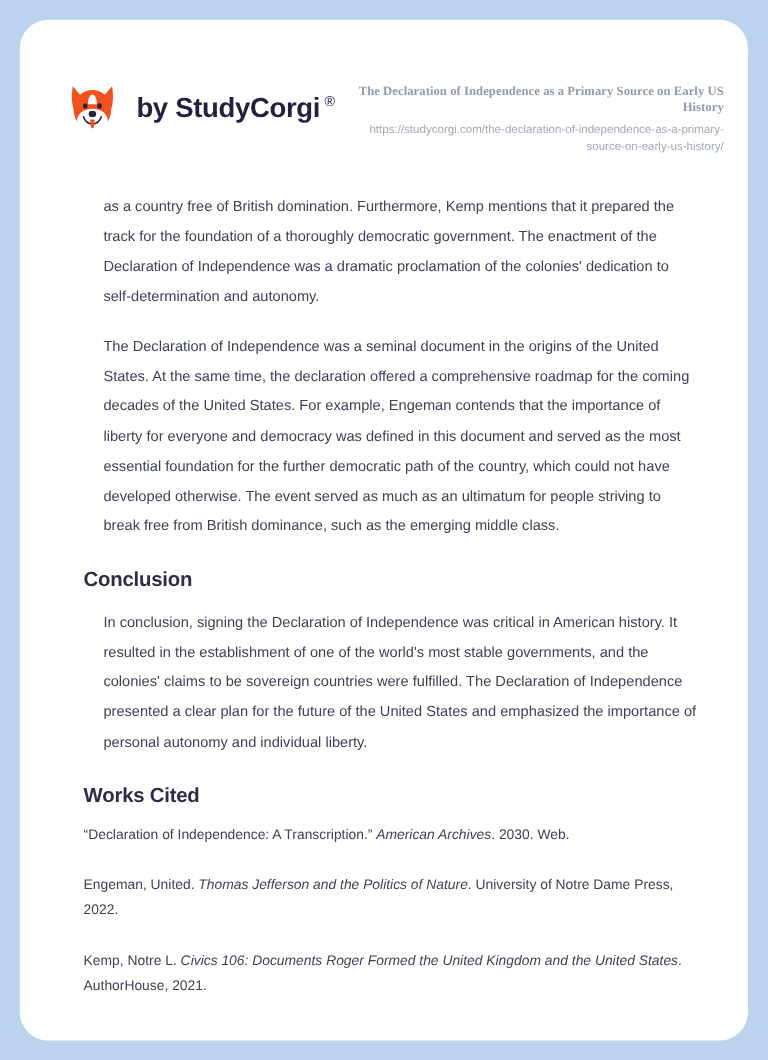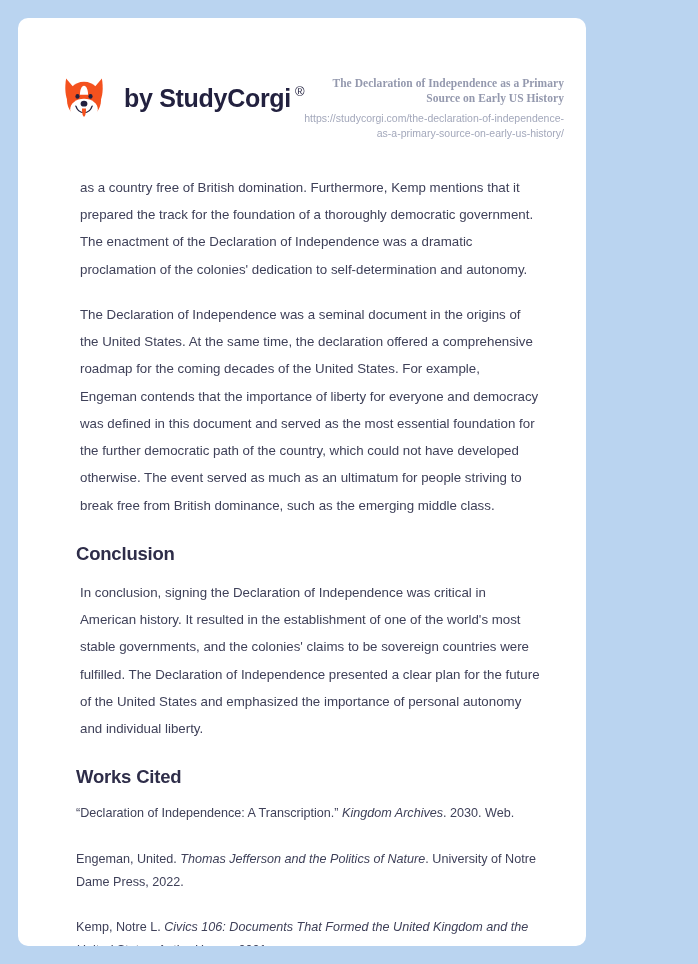--- a/index.html
+++ b/index.html
@@ -11,24 +11,24 @@
     height: 964px;
     background: #bad4f0;
     font-family: "Liberation Sans", sans-serif;
     overflow: hidden;
   }
 
   .page-card {
     position: absolute;
     left: 18px;
     top: 18px;
-    width: 568px;
+    width: 662px;
     height: 928px;
     background: #ffffff;
-    border-radius: 10px;
+    border-radius: 26px;
     box-sizing: border-box;
     overflow: hidden;
   }
 
   
   .doc-header {
     display: flex;
     align-items: flex-start;
     justify-content: space-between;
     padding: 44px 22px 0 40px;
@@ -92,21 +92,21 @@
   
   .doc-body {
     padding: 0 46px 0 58px;
     box-sizing: border-box;
   }
 
   .para {
     color: #3f4159;
     font-size: 13.3px;
     line-height: 2.05;
-    margin: 0 0 18px 4px;
+    margin: 0 0 18px 18px;
     text-align: left;
   }
   .para.first { margin-top: 34px; }
 
   .section-heading {
     color: #2e2d49;
     font-size: 18.5px;
     font-weight: 700;
     letter-spacing: -0.2px;
     margin: 24px 0 14px 0;
@@ -165,26 +165,26 @@
 
     <p class="para first">as a country free of British domination. Furthermore, Kemp mentions that it prepared the track for the foundation of a thoroughly democratic government. The enactment of the Declaration of Independence was a dramatic proclamation of the colonies' dedication to self-determination and autonomy.</p>
     <p class="para">The Declaration of Independence was a seminal document in the origins of the United States. At the same time, the declaration offered a comprehensive roadmap for the coming decades of the United States. For example, Engeman contends that the importance of liberty for everyone and democracy was defined in this document and served as the most essential foundation for the further democratic path of the country, which could not have developed otherwise. The event served as much as an ultimatum for people striving to break free from British dominance, such as the emerging middle class.</p>
 
     <h2 class="section-heading">Conclusion</h2>
     <p class="para">In conclusion, signing the Declaration of Independence was critical in American history. It resulted in the establishment of one of the world's most stable governments, and the colonies' claims to be sovereign countries were fulfilled. The Declaration of Independence presented a clear plan for the future of the United States and emphasized the importance of personal autonomy and individual liberty.</p>
 
     <h2 class="section-heading">Works Cited</h2>
 
     <p class="citation">
-      <span>“Declaration of Independence: A Transcription.” </span><i>Kingdom Archives</i><span>. 2030. Web.</span>
+      <span>“Declaration of Independence: A Transcription.” </span><i>American Archives</i><span>. 2030. Web.</span>
     </p>
 
     <p class="citation">
       <span>Engeman, United. </span><i>Thomas Jefferson and the Politics of Nature</i><span>. University of Notre Dame Press, 2022.</span>
     </p>
 
     <p class="citation">
-      <span>Kemp, Notre L. </span><i>Civics 106: Documents That Formed the United Kingdom and the United States</i><span>. AuthorHouse, 2021.</span>
+      <span>Kemp, Notre L. </span><i>Civics 106: Documents Roger Formed the United Kingdom and the United States</i><span>. AuthorHouse, 2021.</span>
     </p>
 
   </div>
 
 </div>
 
 </body></html>

